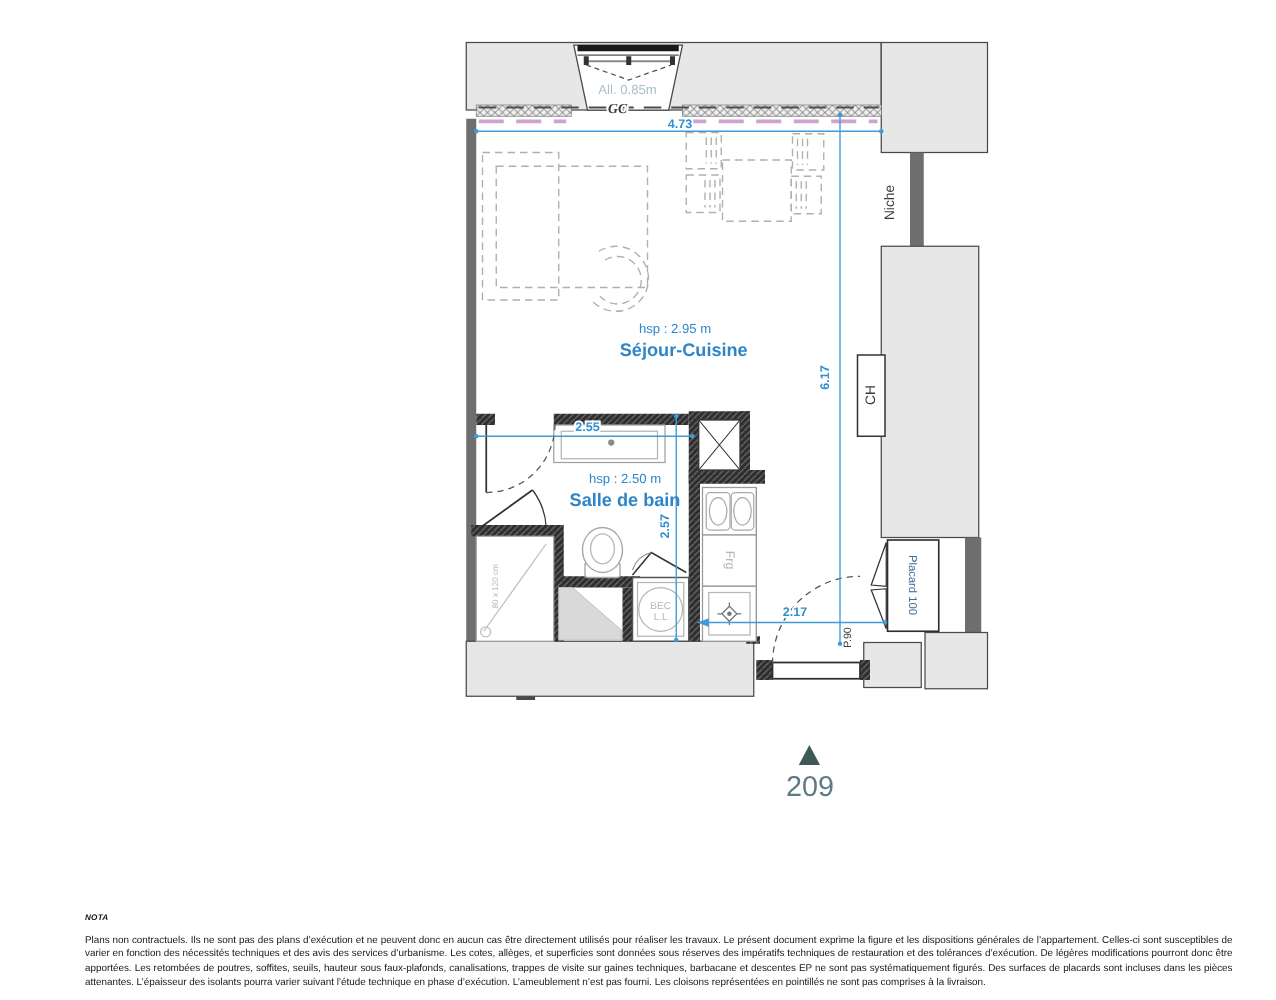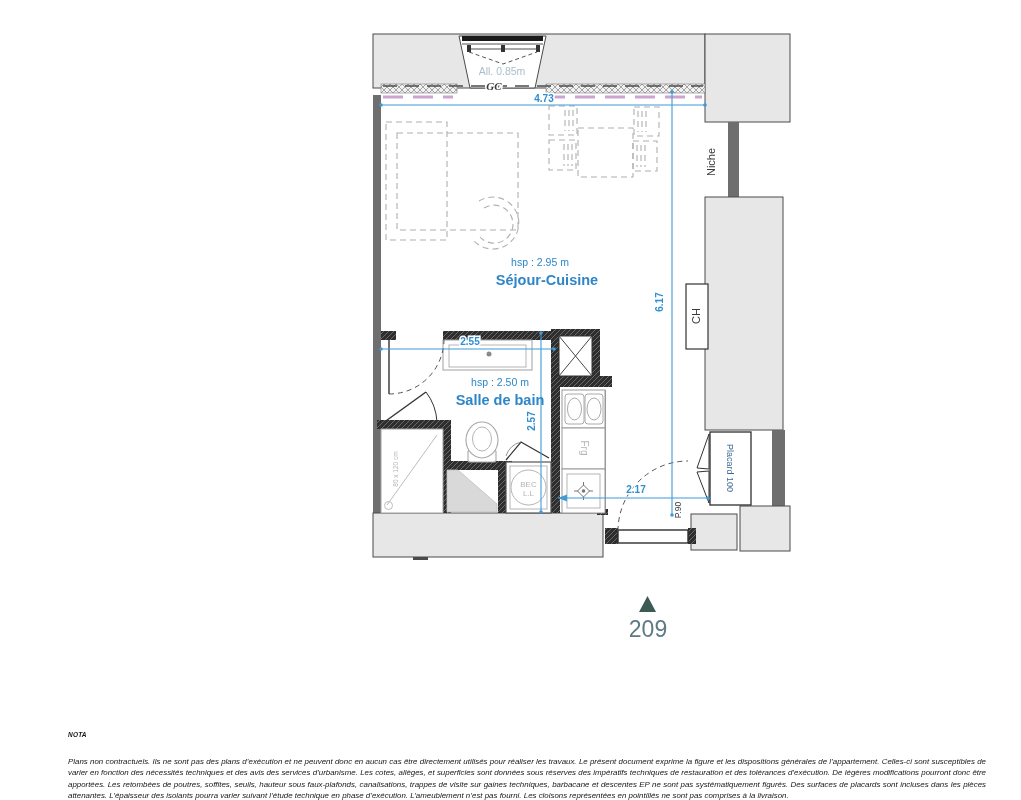--- a/index.html
+++ b/index.html
@@ -1,21 +1,21 @@
 <!DOCTYPE html>
 <html><head>
 <meta charset="utf-8">
 <style>
   html,body{margin:0;padding:0;background:#ffffff;}
   .page{position:relative;width:1021px;height:800px;background:#ffffff;overflow:hidden;
         font-family:"Liberation Sans",sans-serif;}
   .plan-svg{position:absolute;left:0;top:0;}
   .nota{position:absolute;left:68px;top:731px;width:918px;color:#161616;}
   .nota-title{font-size:6.5px;font-weight:bold;font-style:italic;letter-spacing:.2px;}
-  .nota-body{font-size:7.9px;font-style:italic;line-height:11.3px;text-align:justify;margin-top:18px;}
+  .nota-body{font-size:7.9px;line-height:11.3px;text-align:justify;margin-top:8px;}
   
   text{font-family:"Liberation Sans",sans-serif;}
   .dim{fill:#2e8fd0;font-size:10px;paint-order:stroke;stroke:#ffffff;stroke-width:3px;font-weight:bold;}
   .roomname{fill:#2e86c8;font-size:14.5px;font-weight:bold;}
   .hsp{fill:#2e86c8;font-size:10.5px;}
   .allege{fill:#a9bfca;font-size:10.5px;}
   .gc{fill:#3a3a3a;font-size:11px;font-weight:bold;font-style:italic;
       font-family:"Liberation Serif",serif;paint-order:stroke;stroke:#ffffff;stroke-width:3px;}
   .fxlabel{fill:#3a3a3a;font-size:11px;}
   .fxsmall{fill:#3a3a3a;font-size:8.5px;}

